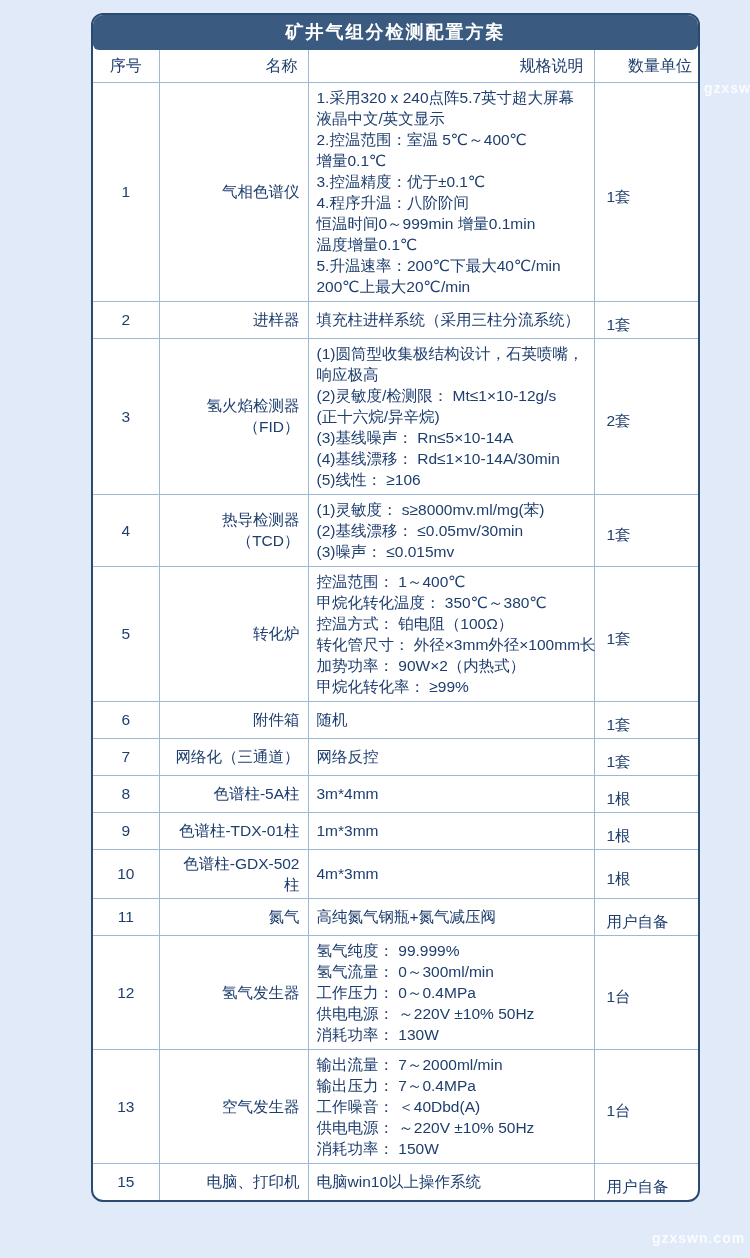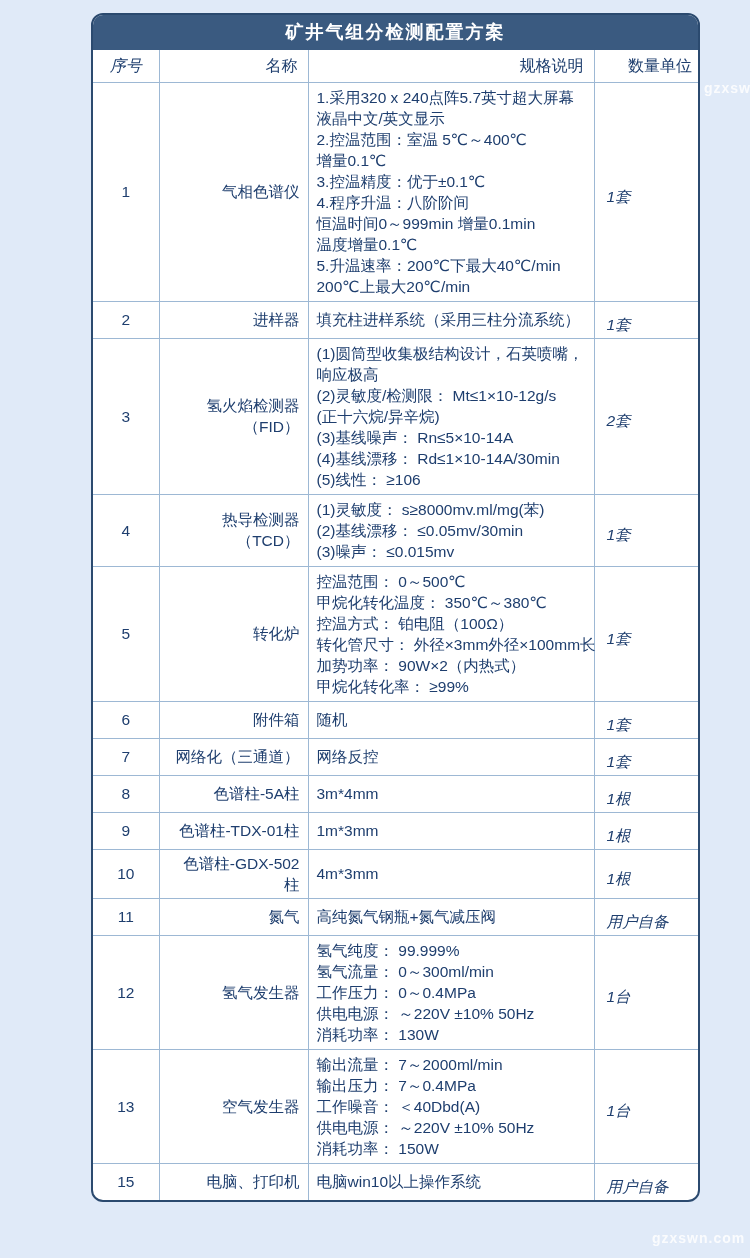--- a/index.html
+++ b/index.html
@@ -21,20 +21,21 @@
   }
   .title-bar {
     background: #3a5a80;
     color: #ffffff;
     font-size: 18px;
     font-weight: bold;
     letter-spacing: 2px;
     text-align: center;
     height: 35px;
     line-height: 35px;
+    border-radius: 6px;
   }
   table.spec-table {
     width: 100%;
     border-collapse: collapse;
     table-layout: fixed;
     color: #1e3e6e;
     font-size: 15.5px;
   }
   table.spec-table col.c-no   { width: 66px; }
   table.spec-table col.c-name { width: 149px; }
@@ -44,25 +45,25 @@
     border: 1px solid #9db8d4;
     vertical-align: middle;
     line-height: 21px;
     font-weight: normal;
   }
   table.spec-table tr > *:first-child { border-left: none; }
   table.spec-table tr > *:last-child  { border-right: none; }
   table.spec-table tr:first-child > * { border-top: none; }
   table.spec-table tr:last-child > *  { border-bottom: none; }
   th.h { text-align: right; padding: 5px 10px; height: 32px; font-size: 16px; }
-  th.h.h-no { text-align: center; padding: 5px 2px; font-style: italic; }
+  th.h.h-no { text-align: center; padding: 5px 2px; }
   td.no   { text-align: center; padding: 3px 2px; }
   td.name { padding: 3px 8px 3px 11px; text-align: right; }
   td.spec { padding: 4px 4px 4px 8px; }
-  td.qty  { padding: 12px 4px 3px 12px; font-style: italic; }
+  td.qty  { padding: 12px 4px 3px 12px; }
   td.spec .line { white-space: nowrap; }
   tr.single td { height: 28px; }
   .watermark {
     position: absolute;
     color: #ffffff;
     opacity: 0.85;
     font-size: 14px;
     font-weight: bold;
     letter-spacing: 1px;
     pointer-events: none;
@@ -135,21 +136,21 @@
             <div class="line">(1)灵敏度： s≥8000mv.ml/mg(苯)</div>
             <div class="line">(2)基线漂移： ≤0.05mv/30min</div>
             <div class="line">(3)噪声： ≤0.015mv</div>
           </td>
           <td class="qty">1套</td>
         </tr>
         <tr>
           <td class="no">5</td>
           <td class="name">转化炉</td>
           <td class="spec">
-            <div class="line">控温范围： 0～500℃</div>
+            <div class="line">控温范围： 1～400℃</div>
             <div class="line">甲烷化转化温度： 350℃～380℃</div>
             <div class="line">控温方式： 铂电阻（100Ω）</div>
             <div class="line">转化管尺寸： 外径×3mm外径×100mm长</div>
             <div class="line">加势功率： 90W×2（内热式）</div>
             <div class="line">甲烷化转化率： ≥99%</div>
           </td>
           <td class="qty">1套</td>
         </tr>
         <tr class="single">
           <td class="no">6</td>

